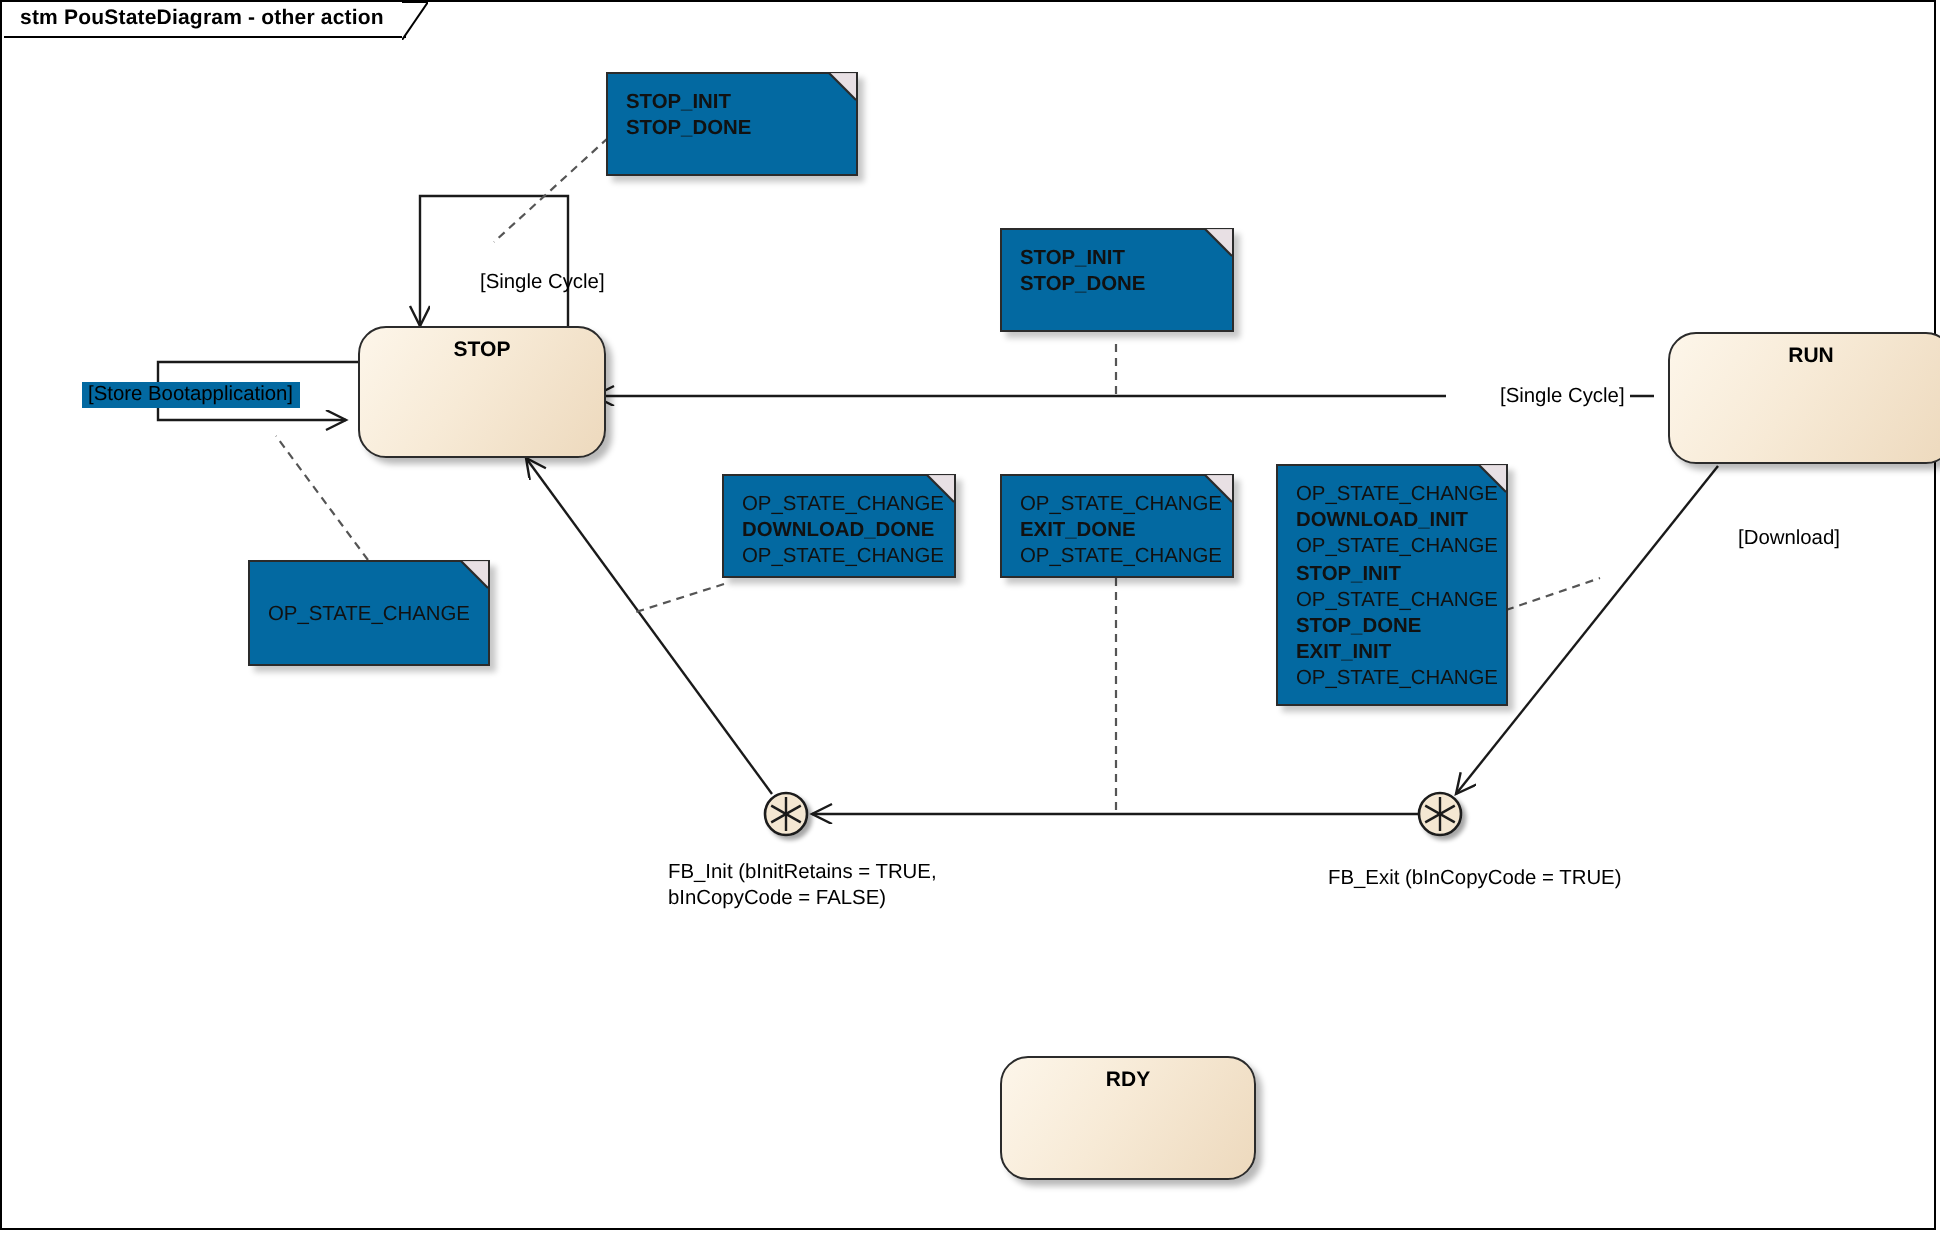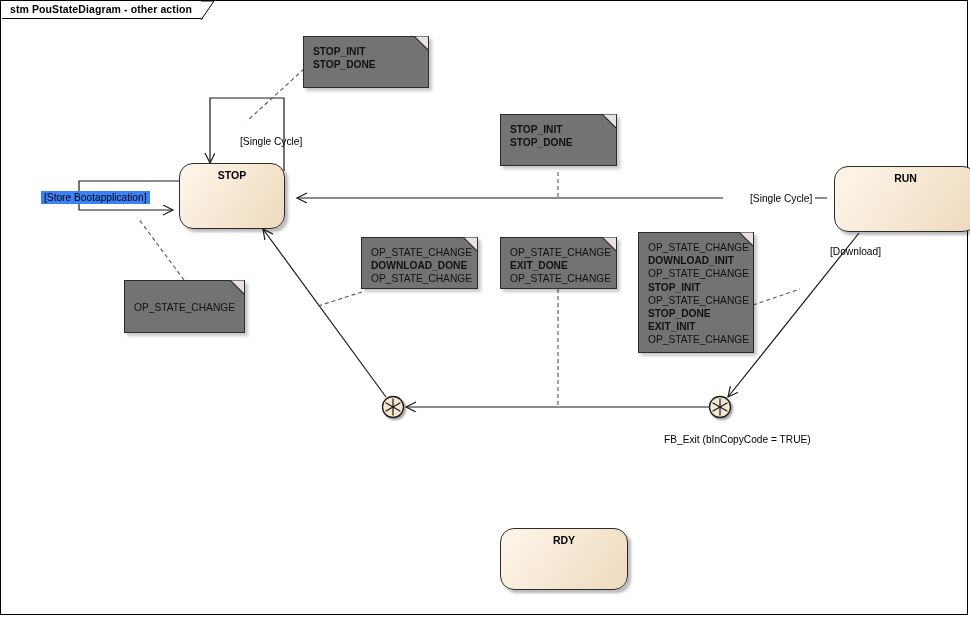--- a/index.html
+++ b/index.html
@@ -22,21 +22,21 @@
   #canvas{position:absolute;left:0;top:0;width:970px;height:617px;}
 
   
   .state{position:absolute;border:1.3px solid #2b2b2b;border-radius:14px;
          background:linear-gradient(125deg,#fdf6ea 0%,#f7ead6 45%,#edd9bd 100%);
          box-shadow:3px 3px 3px rgba(0,0,0,.28);box-sizing:border-box;}
   .state .state-name{position:absolute;left:0;right:0;top:5px;text-align:center;
          font-size:10.5px;font-weight:bold;color:#000;}
 
   
-  .note{position:absolute;background:#737373;border:1.2px solid #2b2b2b;
+  .note{position:absolute;background:#0369a1;border:1.2px solid #2b2b2b;
         box-sizing:border-box;box-shadow:3px 3px 3px rgba(0,0,0,.22);}
   .note .fold{position:absolute;right:-1px;top:-1px;}
   .note .note-text{position:absolute;left:9px;top:8px;right:6px;
         font-size:10.2px;color:#111;line-height:13.2px;white-space:pre;}
   .note .note-text .b{font-weight:bold;}
 
   
   .elabel{position:absolute;font-size:10.2px;color:#000;white-space:pre;
           line-height:13px;background:transparent;margin-left:23px;}
 </style>
@@ -110,21 +110,21 @@
     <g filter="url(#shdw)">
       <circle cx="719" cy="406" r="10.5" fill="#f4e7d2" stroke="#1a1a1a" stroke-width="1.3"></circle>
       <g stroke="#1a1a1a" stroke-width="1.2">
         <line x1="719" y1="397.5" x2="719" y2="414.5"></line>
         <line x1="711.6" y1="401.8" x2="726.4" y2="410.2"></line>
         <line x1="711.6" y1="410.2" x2="726.4" y2="401.8"></line>
       </g>
     </g>
   </svg>
 
-  <div class="state" style="left:178px;top:162px;width:106px;height:66px;">
+  <div class="state" style="left:178px;top:162px;width:124px;height:66px;">
     <span class="state-name">STOP</span>
   </div>
 
   <div class="state" style="left:833px;top:165px;width:143px;height:66px;">
     <span class="state-name">RUN</span>
   </div>
 
   <div class="state" style="left:499px;top:527px;width:128px;height:62px;">
     <span class="state-name">RDY</span>
   </div>
@@ -180,24 +180,26 @@
       <path d="M0,0 L14,14" stroke="#2b2b2b" stroke-width="1.1" fill="none"></path>
       <path d="M0,0 L14,0" stroke="#2b2b2b" stroke-width="1.1" fill="none"></path>
     </svg>
     <div class="note-text"><span>OP_STATE_CHANGE</span><br><span class="b">DOWNLOAD_INIT</span><br><span>OP_STATE_CHANGE</span><br><span class="b">STOP_INIT</span><br><span>OP_STATE_CHANGE</span><br><span class="b">STOP_DONE</span><br><span class="b">EXIT_INIT</span><br><span>OP_STATE_CHANGE</span><br></div>
   </div>
 
   <div class="elabel" style="left:216px;top:134px;">[Single Cycle]</div>
 
   <div class="elabel" style="left:723px;top:191px;background:#fff;padding:0 3px;">[Single Cycle]</div>
 
-  <div class="elabel" style="left:17px;top:190px;background:#3b82f6;padding:0 3px;">[Store Bootapplication]</div>
-
-  <div class="elabel" style="left:806px;top:244px;">[Download]</div>
-
+  <div class="elabel" style="left:17px;top:190px;background:#0369a1;padding:0 3px;">[Store Bootapplication]</div>
+
+  <div class="elabel" style="left:806px;top:262px;padding-left:39px;">[Download]</div>
+
+  <div class="elabel" style="left:310px;top:429px;">FB_Init (bInitRetains = TRUE,
+bInCopyCode = FALSE)</div>
 
   <div class="elabel" style="left:640px;top:432px;">FB_Exit (bInCopyCode = TRUE)</div>
 
   <div id="title-tab">
     <div class="tab-body">
       <span>stm PouStateDiagram - other action</span>
       <svg class="tab-slant" viewBox="0 0 13 19">
         <path d="M0,19 L0,0 L13,0 L0,19 Z" fill="#fff" stroke="none"></path>
         <path d="M13,0 L0,19" stroke="#000" stroke-width="1" fill="none"></path>
         <path d="M0,0 L13,0" stroke="#000" stroke-width="1" fill="none"></path>

